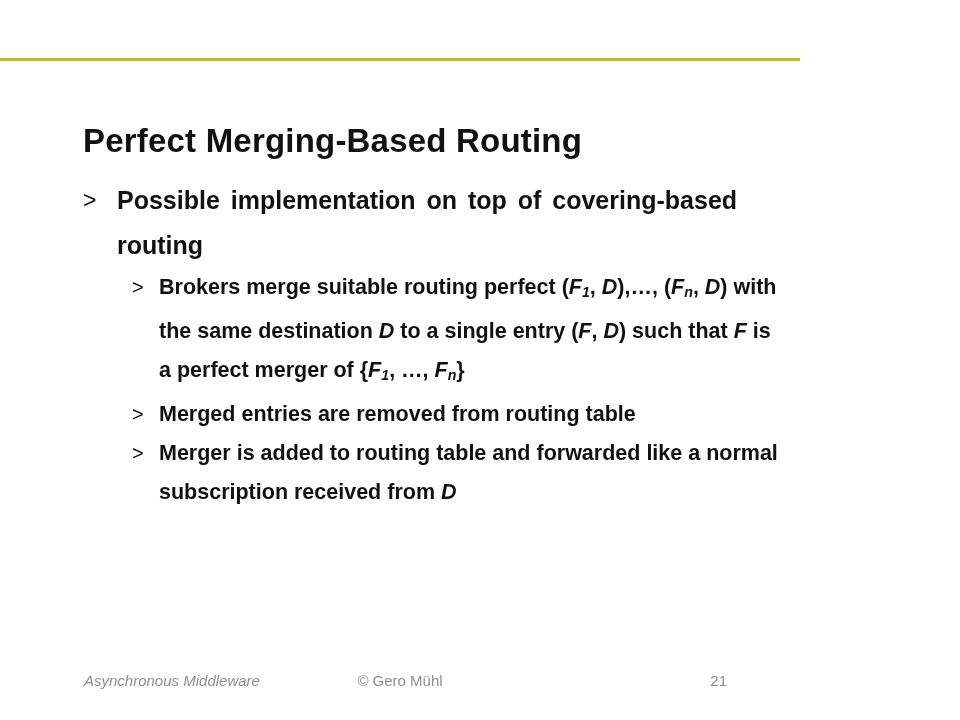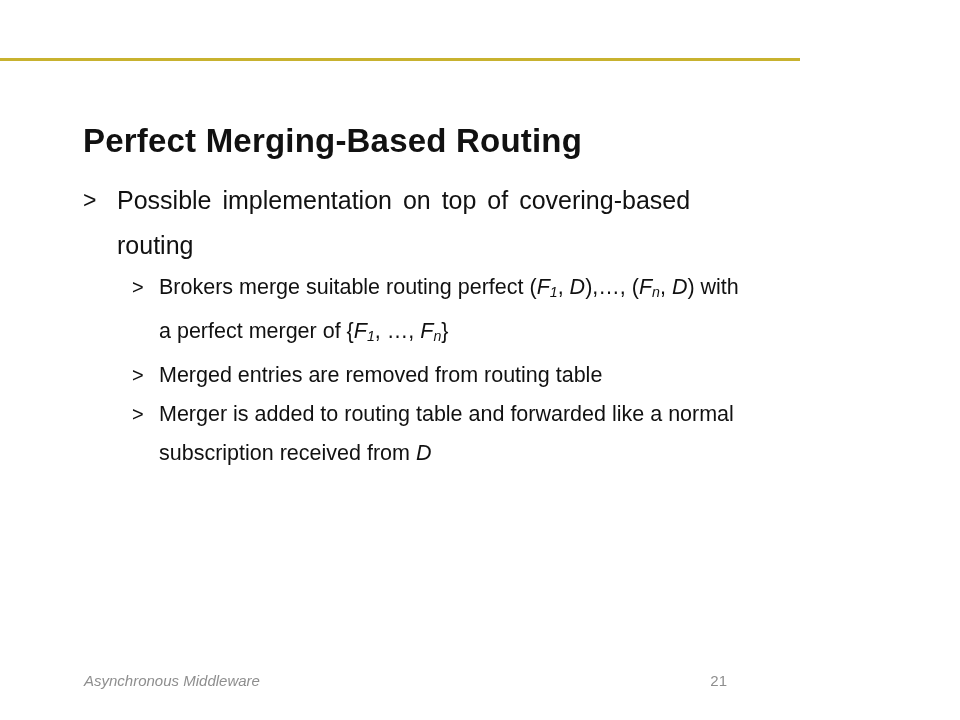--- a/index.html
+++ b/index.html
@@ -38,21 +38,21 @@
     word-spacing: 4px;
   }
   .bullet.lvl1 .marker { font-size: 23px; }
   .bullet.lvl2 {
     margin-left: 132px;
     padding-left: 27px;
     font-size: 21.5px;
     line-height: 39px;
   }
   .bullet.lvl2 .marker { font-size: 20px; }
-  .line { display: block; }
+  .line { display: block; font-weight: bold; }
   .it { font-style: italic; }
   .sb { font-size: 0.66em; vertical-align: -0.22em; }
   .footer-left {
     position: absolute;
     left: 84px; top: 672px;
     font-size: 15px;
     color: #8E8E8E;
   }
   .footer-center {
     position: absolute;
@@ -84,20 +84,21 @@
       <div>
         <span class="line"><span>Possible implementation on top of covering-based</span></span>
         <span class="line"><span>routing</span></span>
       </div>
     </div>
 
     <div class="bullet lvl2">
       <span class="marker">&gt;</span>
       <div>
         <span class="line"><span>Brokers merge suitable routing perfect (</span><span class="it">F</span><span class="it sb">1</span><span>, </span><span class="it">D</span><span>),…, (</span><span class="it">F</span><span class="it sb">n</span><span>, </span><span class="it">D</span><span>) with</span></span>
+        <span class="line"><span>the same destination </span><span class="it">D</span><span> to a single entry (</span><span class="it">F</span><span>, </span><span class="it">D</span><span>) such that </span><span class="it">F</span><span> is</span></span>
         <span class="line"><span>a perfect merger of {</span><span class="it">F</span><span class="it sb">1</span><span>, …, </span><span class="it">F</span><span class="it sb">n</span><span>}</span></span>
       </div>
     </div>
 
     <div class="bullet lvl2">
       <span class="marker">&gt;</span>
       <div>
         <span class="line"><span>Merged entries are removed from routing table</span></span>
       </div>
     </div>
@@ -106,15 +107,16 @@
       <span class="marker">&gt;</span>
       <div>
         <span class="line"><span>Merger is added to routing table and forwarded like a normal</span></span>
         <span class="line"><span>subscription received from </span><span class="it">D</span></span>
       </div>
     </div>
 
   </div>
 
   <div class="footer-left" style="color: rgb(142, 142, 142); font-style: italic;">Asynchronous Middleware</div>
+  <div class="footer-center" style="color: rgb(142, 142, 142);">© Gero Mühl</div>
   <div class="footer-page" style="color: rgb(142, 142, 142);">21</div>
 
 </div>
 
 </body></html>

